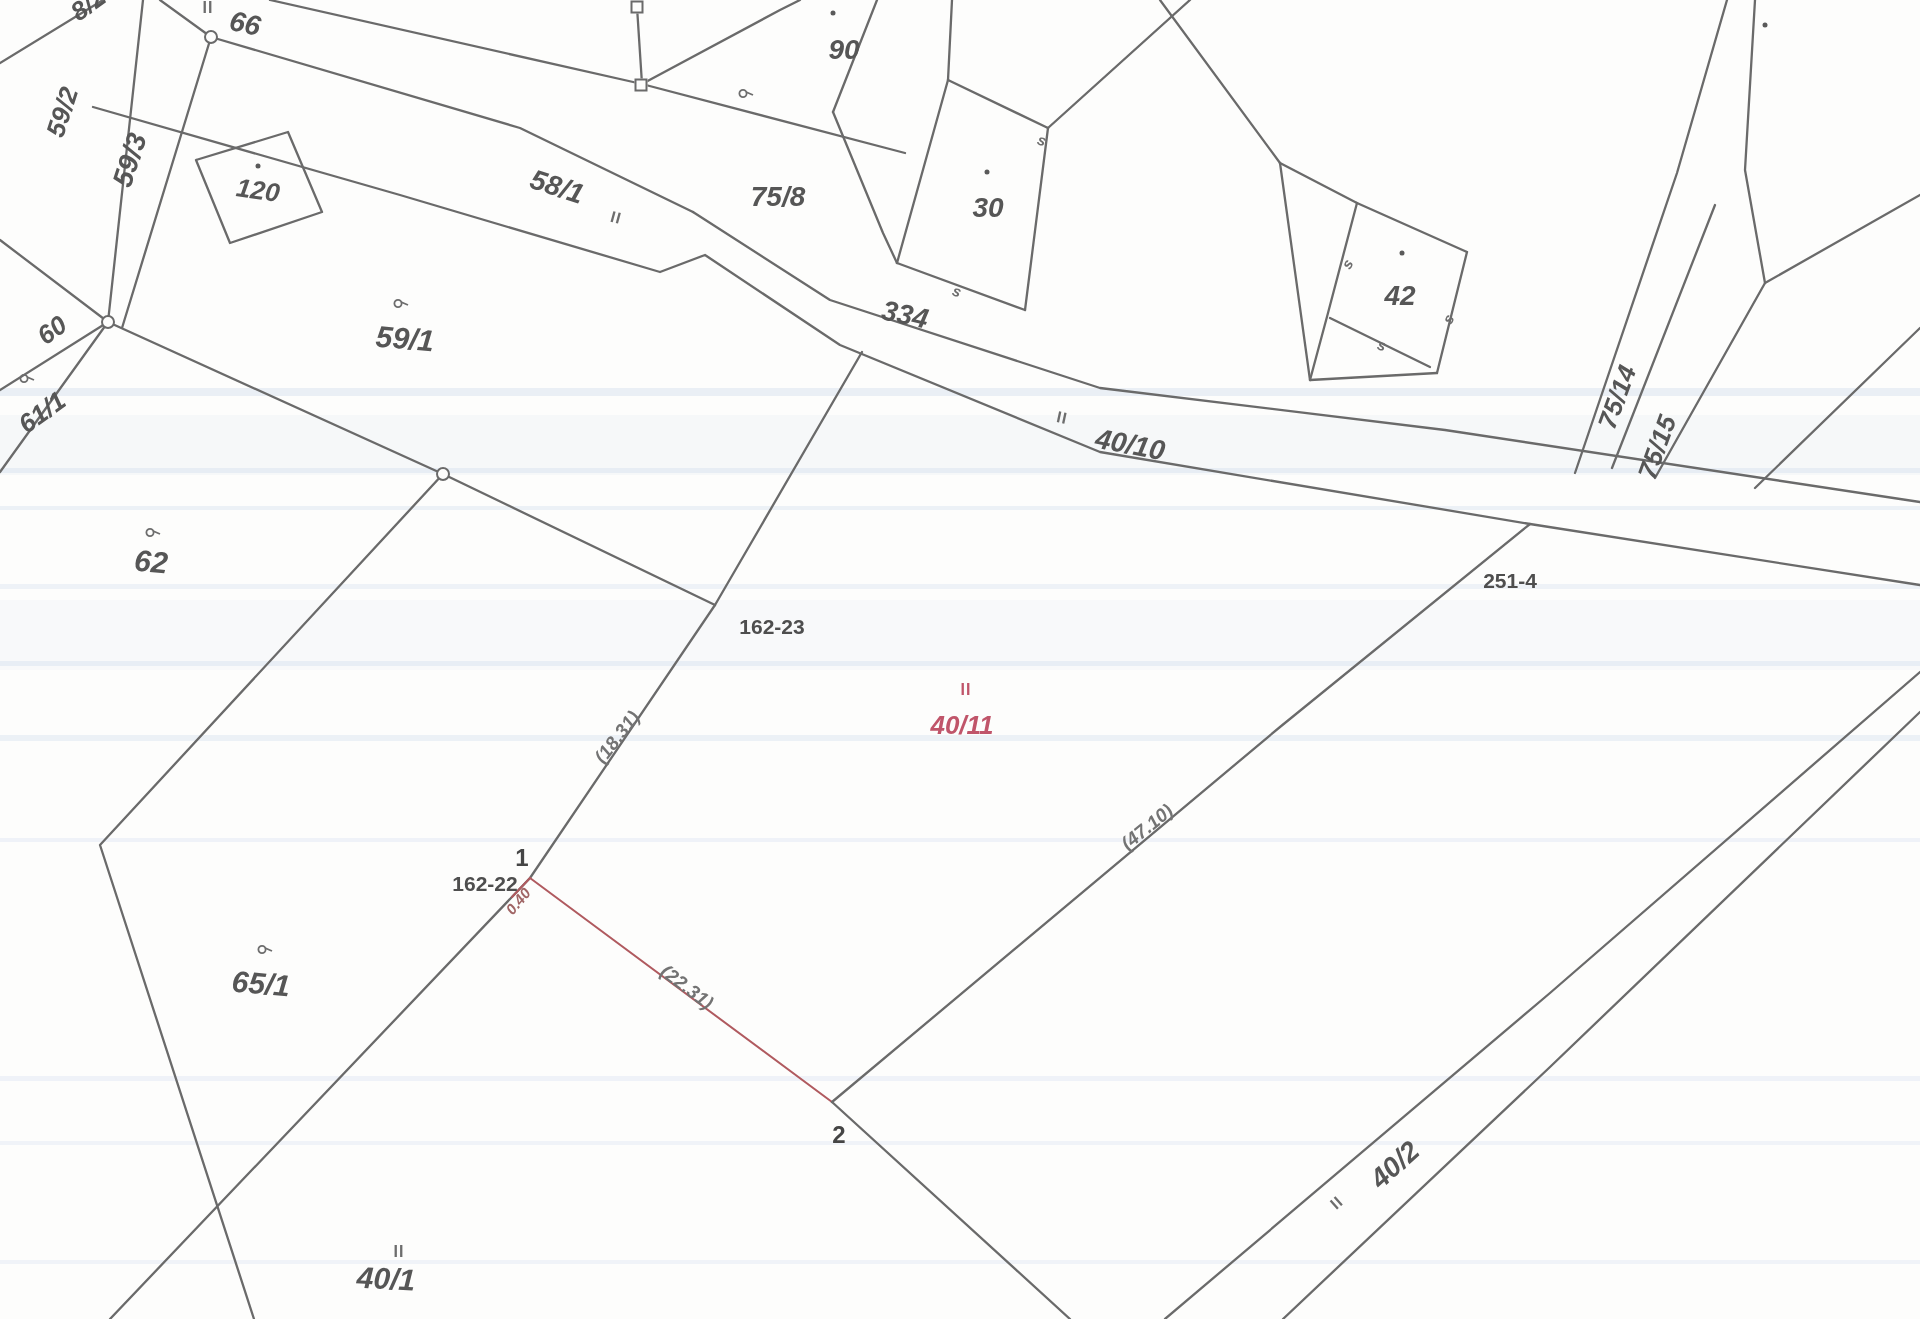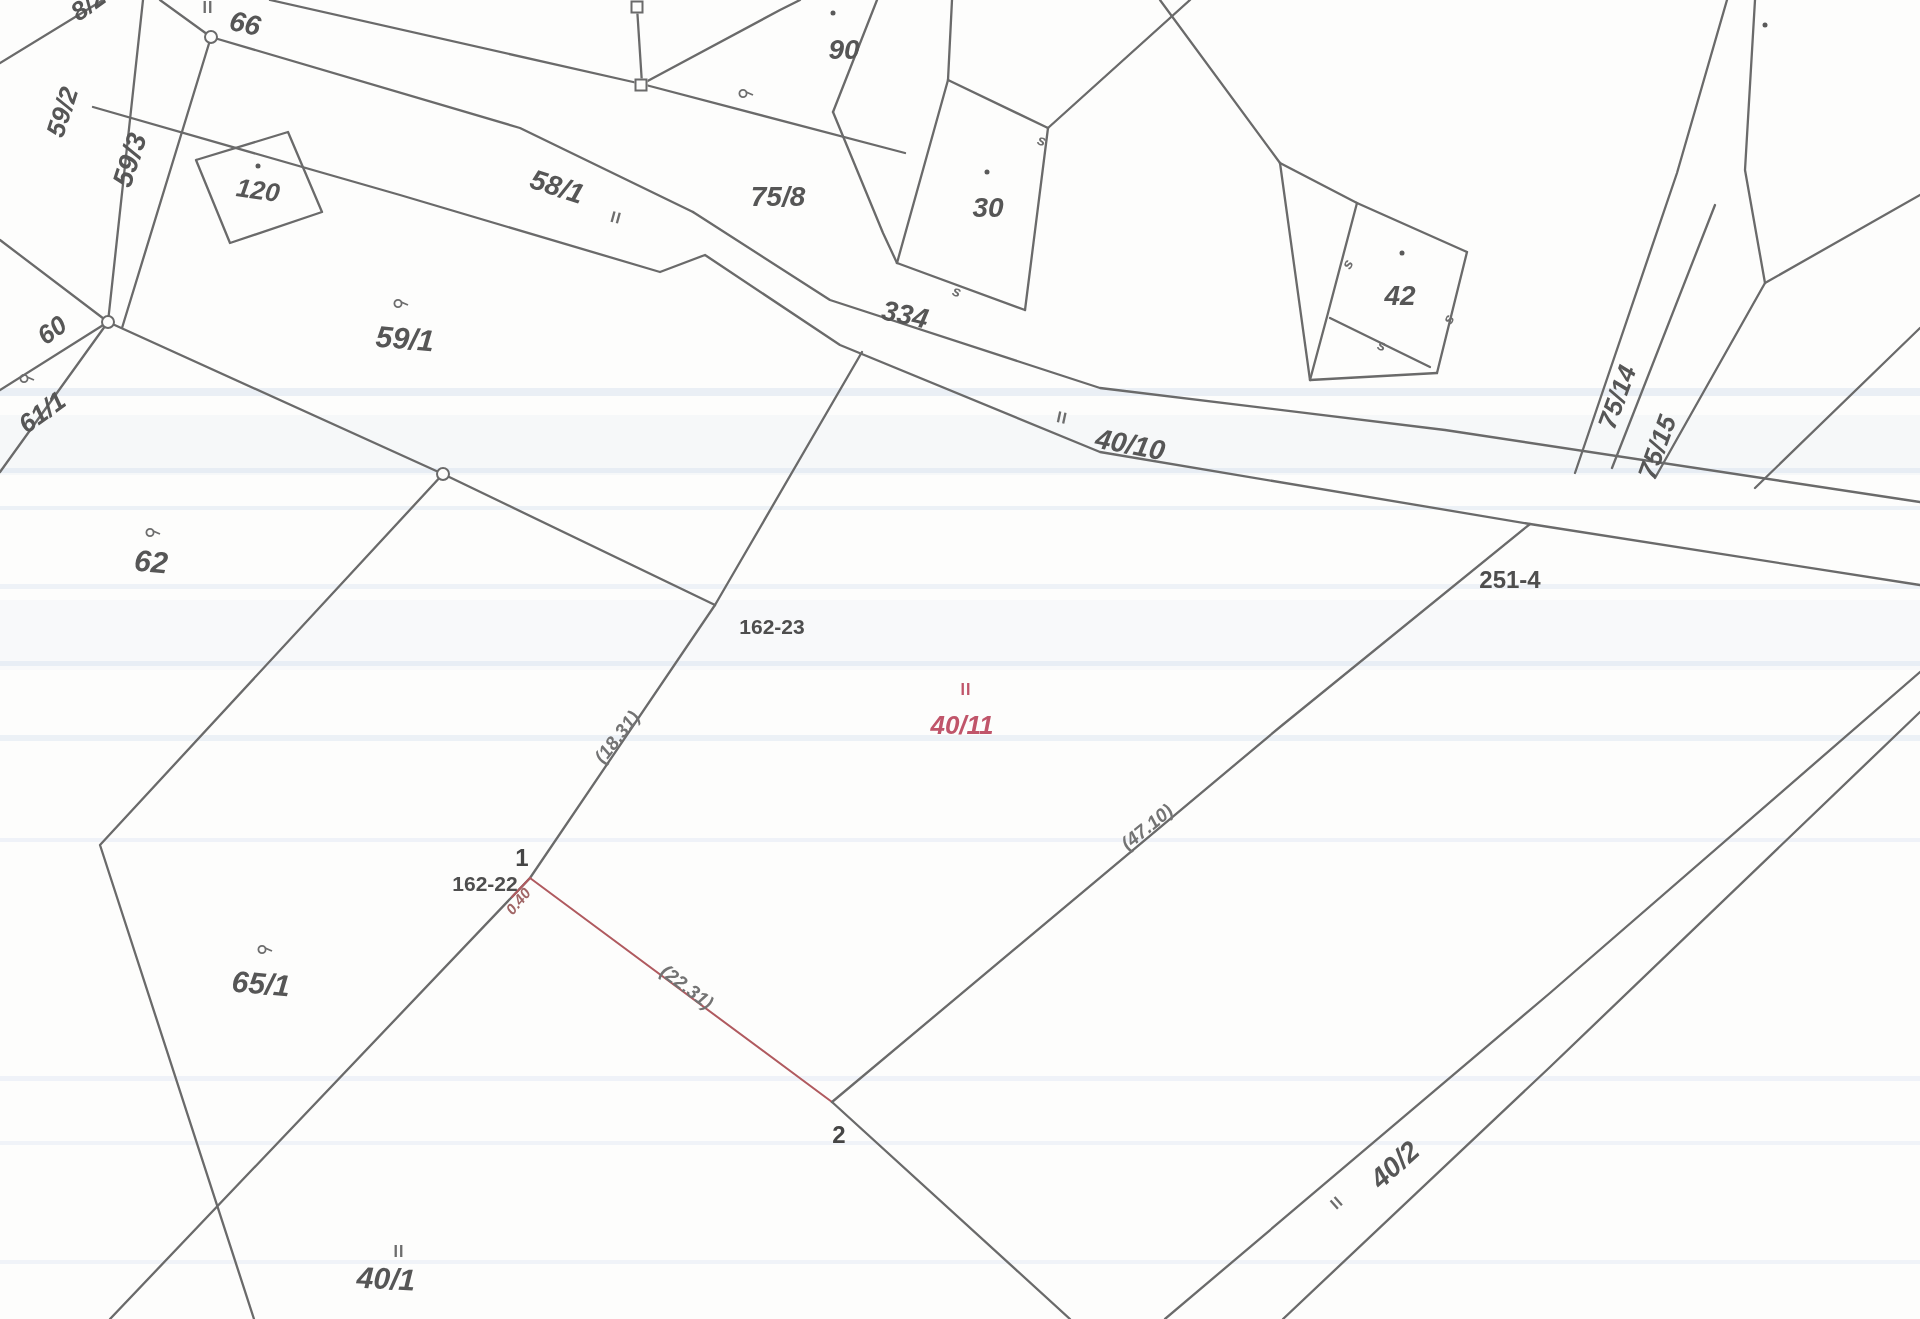--- a/index.html
+++ b/index.html
@@ -128,21 +128,21 @@
       <span class="map-label parcel" style="left: 988px; top: 208px; font-size: 28px; transform: translate(-50%, -50%) rotate(0deg); color: rgb(86, 86, 86);">30</span>
       <span class="map-label parcel" style="left: 1400px; top: 296px; font-size: 28px; transform: translate(-50%, -50%) rotate(0deg); color: rgb(86, 86, 86);">42</span>
       <span class="map-label parcel" style="left: 905px; top: 315px; font-size: 28px; transform: translate(-50%, -50%) rotate(12deg); color: rgb(86, 86, 86);">334</span>
       <span class="map-label parcel" style="left: 1130px; top: 445px; font-size: 28px; transform: translate(-50%, -50%) rotate(11deg); color: rgb(86, 86, 86);">40/10</span>
       <span class="map-label parcel" style="left: 52px; top: 330px; font-size: 26px; transform: translate(-50%, -50%) rotate(-36deg); color: rgb(86, 86, 86);">60</span>
       <span class="map-label parcel" style="left: 42px; top: 412px; font-size: 26px; transform: translate(-50%, -50%) rotate(-36deg); color: rgb(86, 86, 86);">61/1</span>
       <span class="map-label parcel" style="left: 405px; top: 339px; font-size: 30px; transform: translate(-50%, -50%) rotate(5deg); color: rgb(86, 86, 86);">59/1</span>
       <span class="map-label parcel" style="left: 1617px; top: 397px; font-size: 26px; transform: translate(-50%, -50%) rotate(-70deg); color: rgb(86, 86, 86);">75/14</span>
       <span class="map-label parcel" style="left: 1657px; top: 447px; font-size: 26px; transform: translate(-50%, -50%) rotate(-70deg); color: rgb(86, 86, 86);">75/15</span>
       <span class="map-label parcel" style="left: 151px; top: 562px; font-size: 30px; transform: translate(-50%, -50%) rotate(5deg); color: rgb(86, 86, 86);">62</span>
-      <span class="map-label survey" style="left: 1510px; top: 580px; font-size: 24px; transform: translate(-50%, -50%) rotate(0deg); color: rgb(78, 78, 78);">251-4</span>
+      <span class="map-label survey" style="left: 1510px; top: 580px; font-size: 21px; transform: translate(-50%, -50%) rotate(0deg); color: rgb(78, 78, 78);">251-4</span>
       <span class="map-label survey" style="left: 772px; top: 626px; font-size: 21px; transform: translate(-50%, -50%) rotate(0deg); color: rgb(78, 78, 78);">162-23</span>
       <span class="map-label red-parcel" style="left: 962px; top: 725px; font-size: 26px; transform: translate(-50%, -50%) rotate(0deg); color: rgb(192, 85, 106);">40/11</span>
       <span class="map-label measure" style="left: 617px; top: 737px; font-size: 19px; transform: translate(-50%, -50%) rotate(-52deg); color: rgb(115, 115, 115);">(18.31)</span>
       <span class="map-label measure" style="left: 1147px; top: 827px; font-size: 19px; transform: translate(-50%, -50%) rotate(-39deg); color: rgb(115, 115, 115);">(47.10)</span>
       <span class="map-label survey" style="left: 475px; top: 883px; font-size: 21px; transform: translate(-50%, -50%) rotate(0deg); color: rgb(78, 78, 78); margin-left: 10px;">162-22</span>
       <span class="map-label point" style="left: 522px; top: 858px; font-size: 24px; transform: translate(-50%, -50%) rotate(0deg); color: rgb(69, 69, 69);">1</span>
       <span class="map-label red-measure" style="left: 518px; top: 901px; font-size: 15px; transform: translate(-50%, -50%) rotate(-50deg); color: rgb(160, 101, 101);">0.40</span>
       <span class="map-label measure" style="left: 687px; top: 987px; font-size: 19px; transform: translate(-50%, -50%) rotate(37deg); color: rgb(115, 115, 115);">(22.31)</span>
       <span class="map-label point" style="left: 839px; top: 1135px; font-size: 24px; transform: translate(-50%, -50%) rotate(0deg); color: rgb(69, 69, 69);">2</span>
       <span class="map-label parcel" style="left: 261px; top: 984px; font-size: 30px; transform: translate(-50%, -50%) rotate(5deg); color: rgb(86, 86, 86);">65/1</span>

